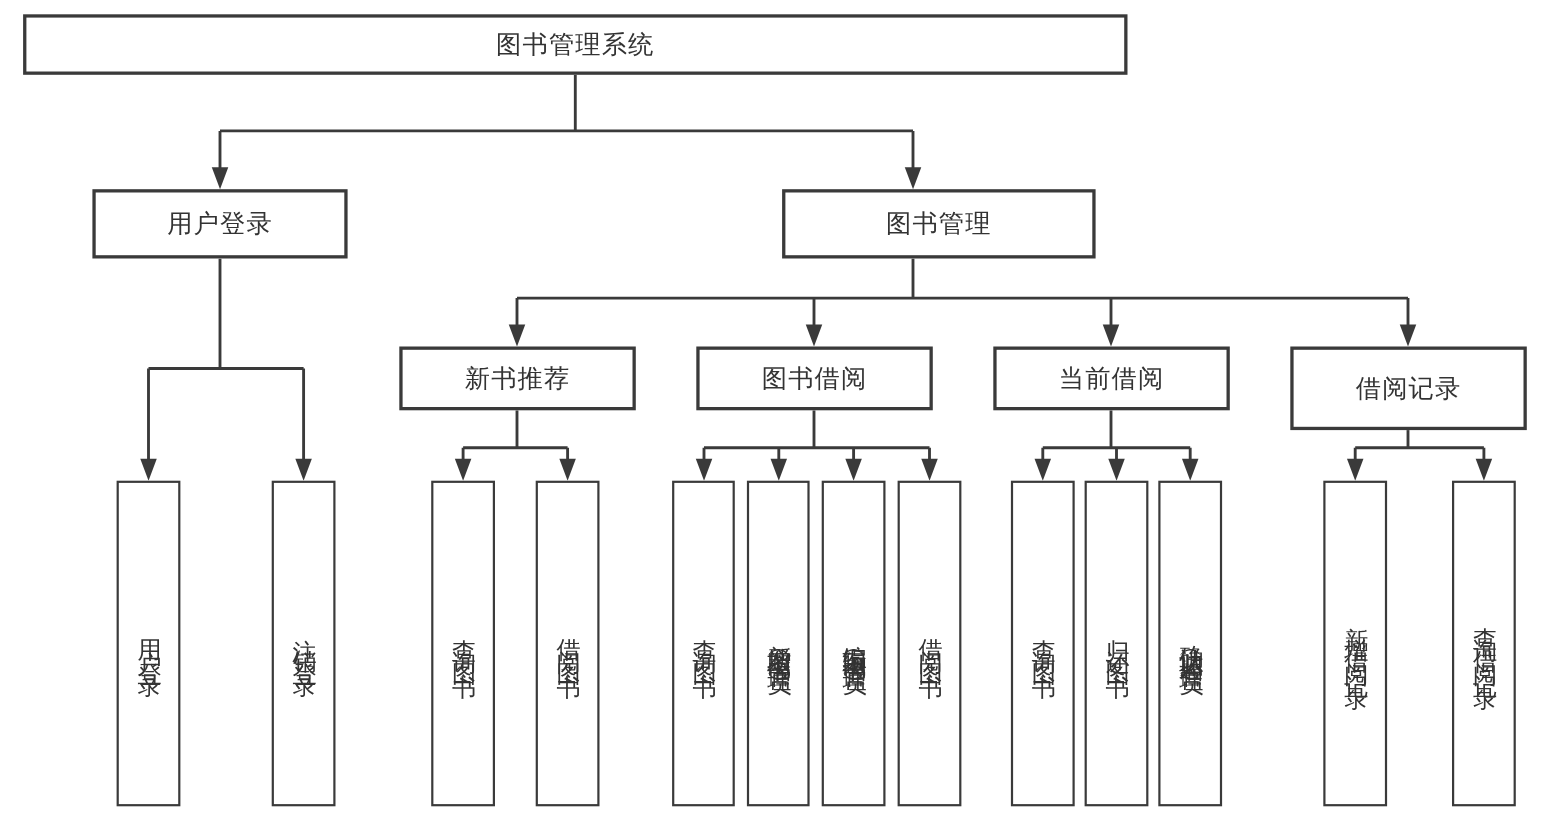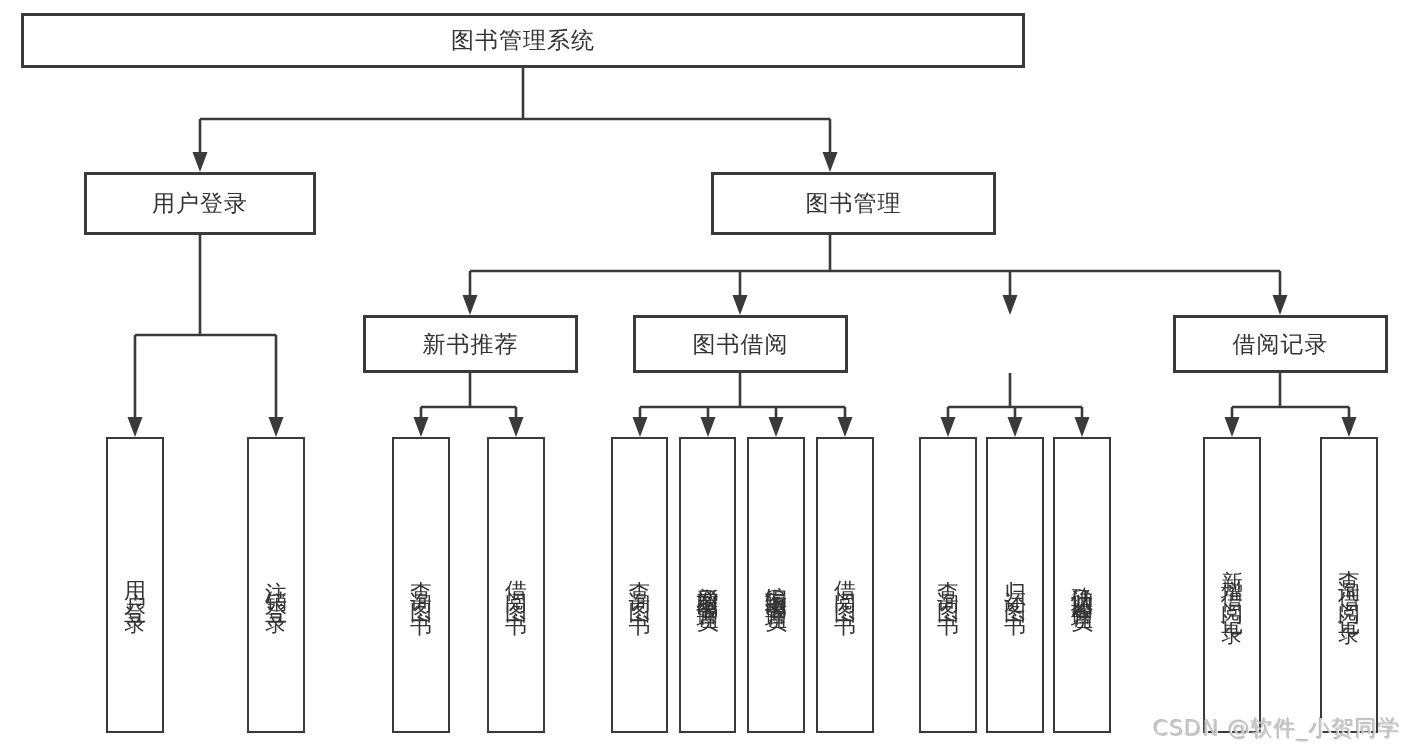--- a/index.html
+++ b/index.html
@@ -100,21 +100,22 @@
     </g>
   </svg>
 
   <div class="node" style="left:21px;top:13px;width:1004px;height:55px;">图书管理系统</div>
 
   <div class="node" style="left:84px;top:172px;width:232px;height:63px;">用户登录</div>
   <div class="node" style="left:711px;top:172px;width:285px;height:63px;">图书管理</div>
 
   <div class="node" style="left:633px;top:315px;width:215px;height:58px;">图书借阅</div>
   <div class="node" style="left:363px;top:315px;width:215px;height:58px;">新书推荐</div>
-  <div class="node" style="left:1173px;top:315px;width:215px;height:58px;">借阅记录</div>
+  <div class="node" style="left:903px;top:315px;width:215px;height:58px;">当前借阅</div>
+  <div class="node" style="left:1173px;top:315px;width:215px;height:76px;">借阅记录</div>
 
   <div class="vnode" style="left:106px;top:437px;width:58px;height:296px;">
     <span class="vtext">用户登录</span>
   </div>
   <div class="vnode" style="left:247px;top:437px;width:58px;height:296px;">
     <span class="vtext">注销登录</span>
   </div>
 
   <div class="vnode" style="left:392px;top:437px;width:58px;height:296px;">
     <span class="vtext">查询图书</span>
@@ -146,15 +147,14 @@
     <span class="vtext long">确认归还（管理员）</span>
   </div>
 
   <div class="vnode" style="left:1203px;top:437px;width:58px;height:296px;">
     <span class="vtext">新增借阅记录</span>
   </div>
   <div class="vnode" style="left:1320px;top:437px;width:58px;height:296px;">
     <span class="vtext">查询借阅记录</span>
   </div>
 
-  <div class="watermark">CSDN @软件_小贺同学</div>
 
 </div>
 
 </body></html>

